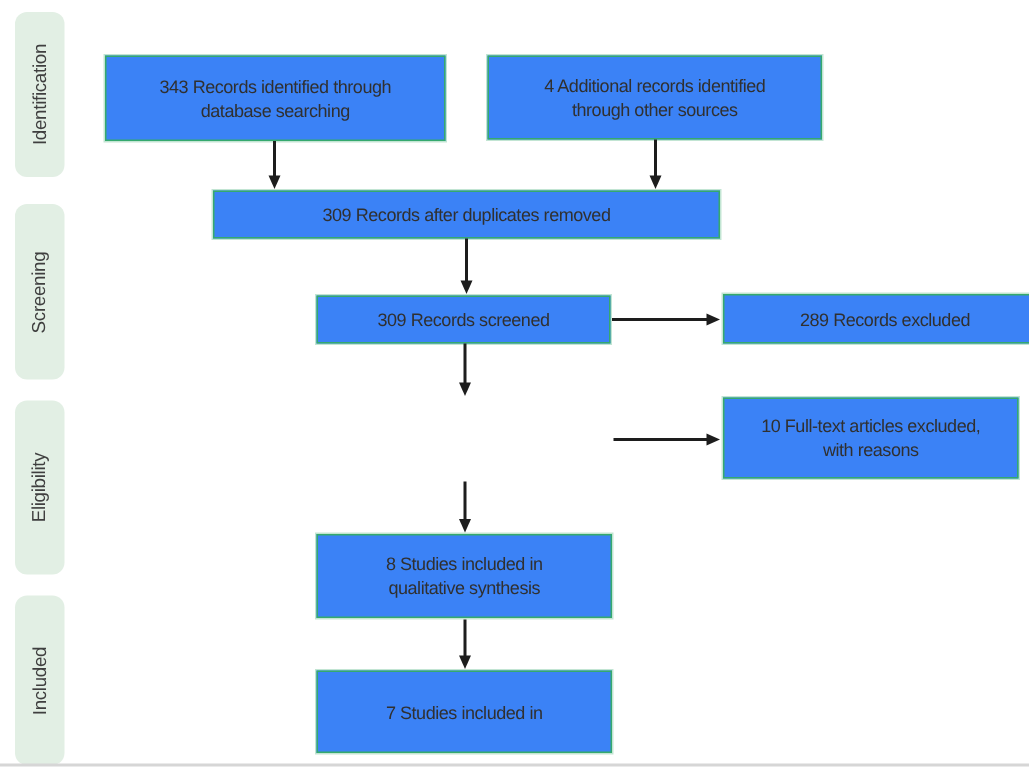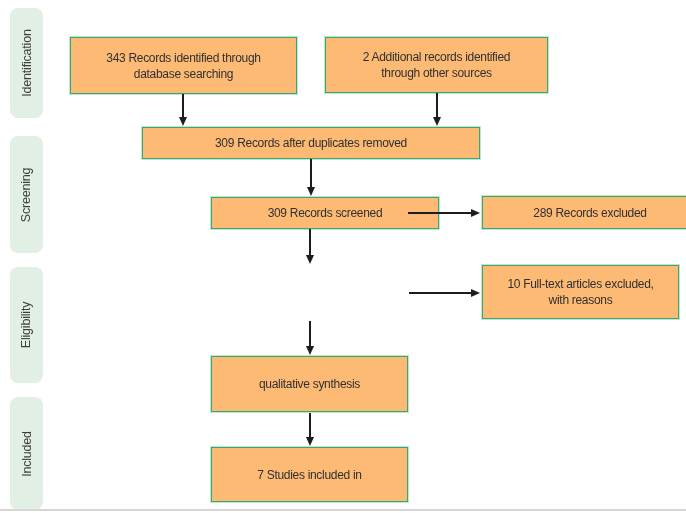--- a/index.html
+++ b/index.html
@@ -36,21 +36,21 @@
   .stage span {
     transform: rotate(-90deg);
     white-space: nowrap;
     font-size: 12.5px;
     letter-spacing: -0.2px;
     color: var(--stage-text);
   }
   
   .fbox {
     position: absolute;
-    background: #fdba74;
+    background: #3b82f6;
     border: 1.5px solid var(--box-border);
     box-shadow: 0 0 0 1px var(--box-glow);
     display: flex;
     flex-direction: column;
     align-items: center;
     justify-content: center;
     text-align: center;
     font-size: 12px;
     line-height: 16px;
     letter-spacing: -0.3px;
@@ -114,41 +114,42 @@
   </div>
   <div class="stage" style="left:10px; top:397px; width:33px; height:113px;">
     <span>Included</span>
   </div>
 
   <div class="fbox" style="left:70px; top:37px; width:227px; height:57px;">
     <span>343 Records identified through</span>
     <span>database searching</span>
   </div>
   <div class="fbox" style="left:325px; top:37px; width:223px; height:56px;">
-    <span>2 Additional records identified</span>
+    <span>4 Additional records identified</span>
     <span>through other sources</span>
   </div>
 
   <div class="fbox" style="left:142px; top:127px; width:338px; height:32px;">
     <span>309 Records after duplicates removed</span>
   </div>
 
-  <div class="fbox" style="left:211px; top:197px; width:228px; height:32px;">
+  <div class="fbox" style="left:211px; top:197px; width:196px; height:32px;">
     <span>309 Records screened</span>
   </div>
   <div class="fbox" style="left:482px; top:196px; width:216px; height:33px;">
     <span>289 Records excluded</span>
   </div>
 
   <div class="fbox" style="left:482px; top:265px; width:197px; height:54px;">
     <span>10 Full-text articles excluded,</span>
     <span>with reasons</span>
   </div>
 
   <div class="fbox" style="left:211px; top:356px; width:197px; height:56px;">
+    <span>8 Studies included in</span>
     <span>qualitative synthesis</span>
   </div>
 
   <div class="fbox" style="left:211px; top:447px; width:197px; height:55px;gap:31px;">
     <span>7 Studies included in</span>
   </div>
 
   <div class="arrow-down" style="left:178px; top:94px; height:32px;">
     <div class="shaft"></div>
     <div class="head"></div>

